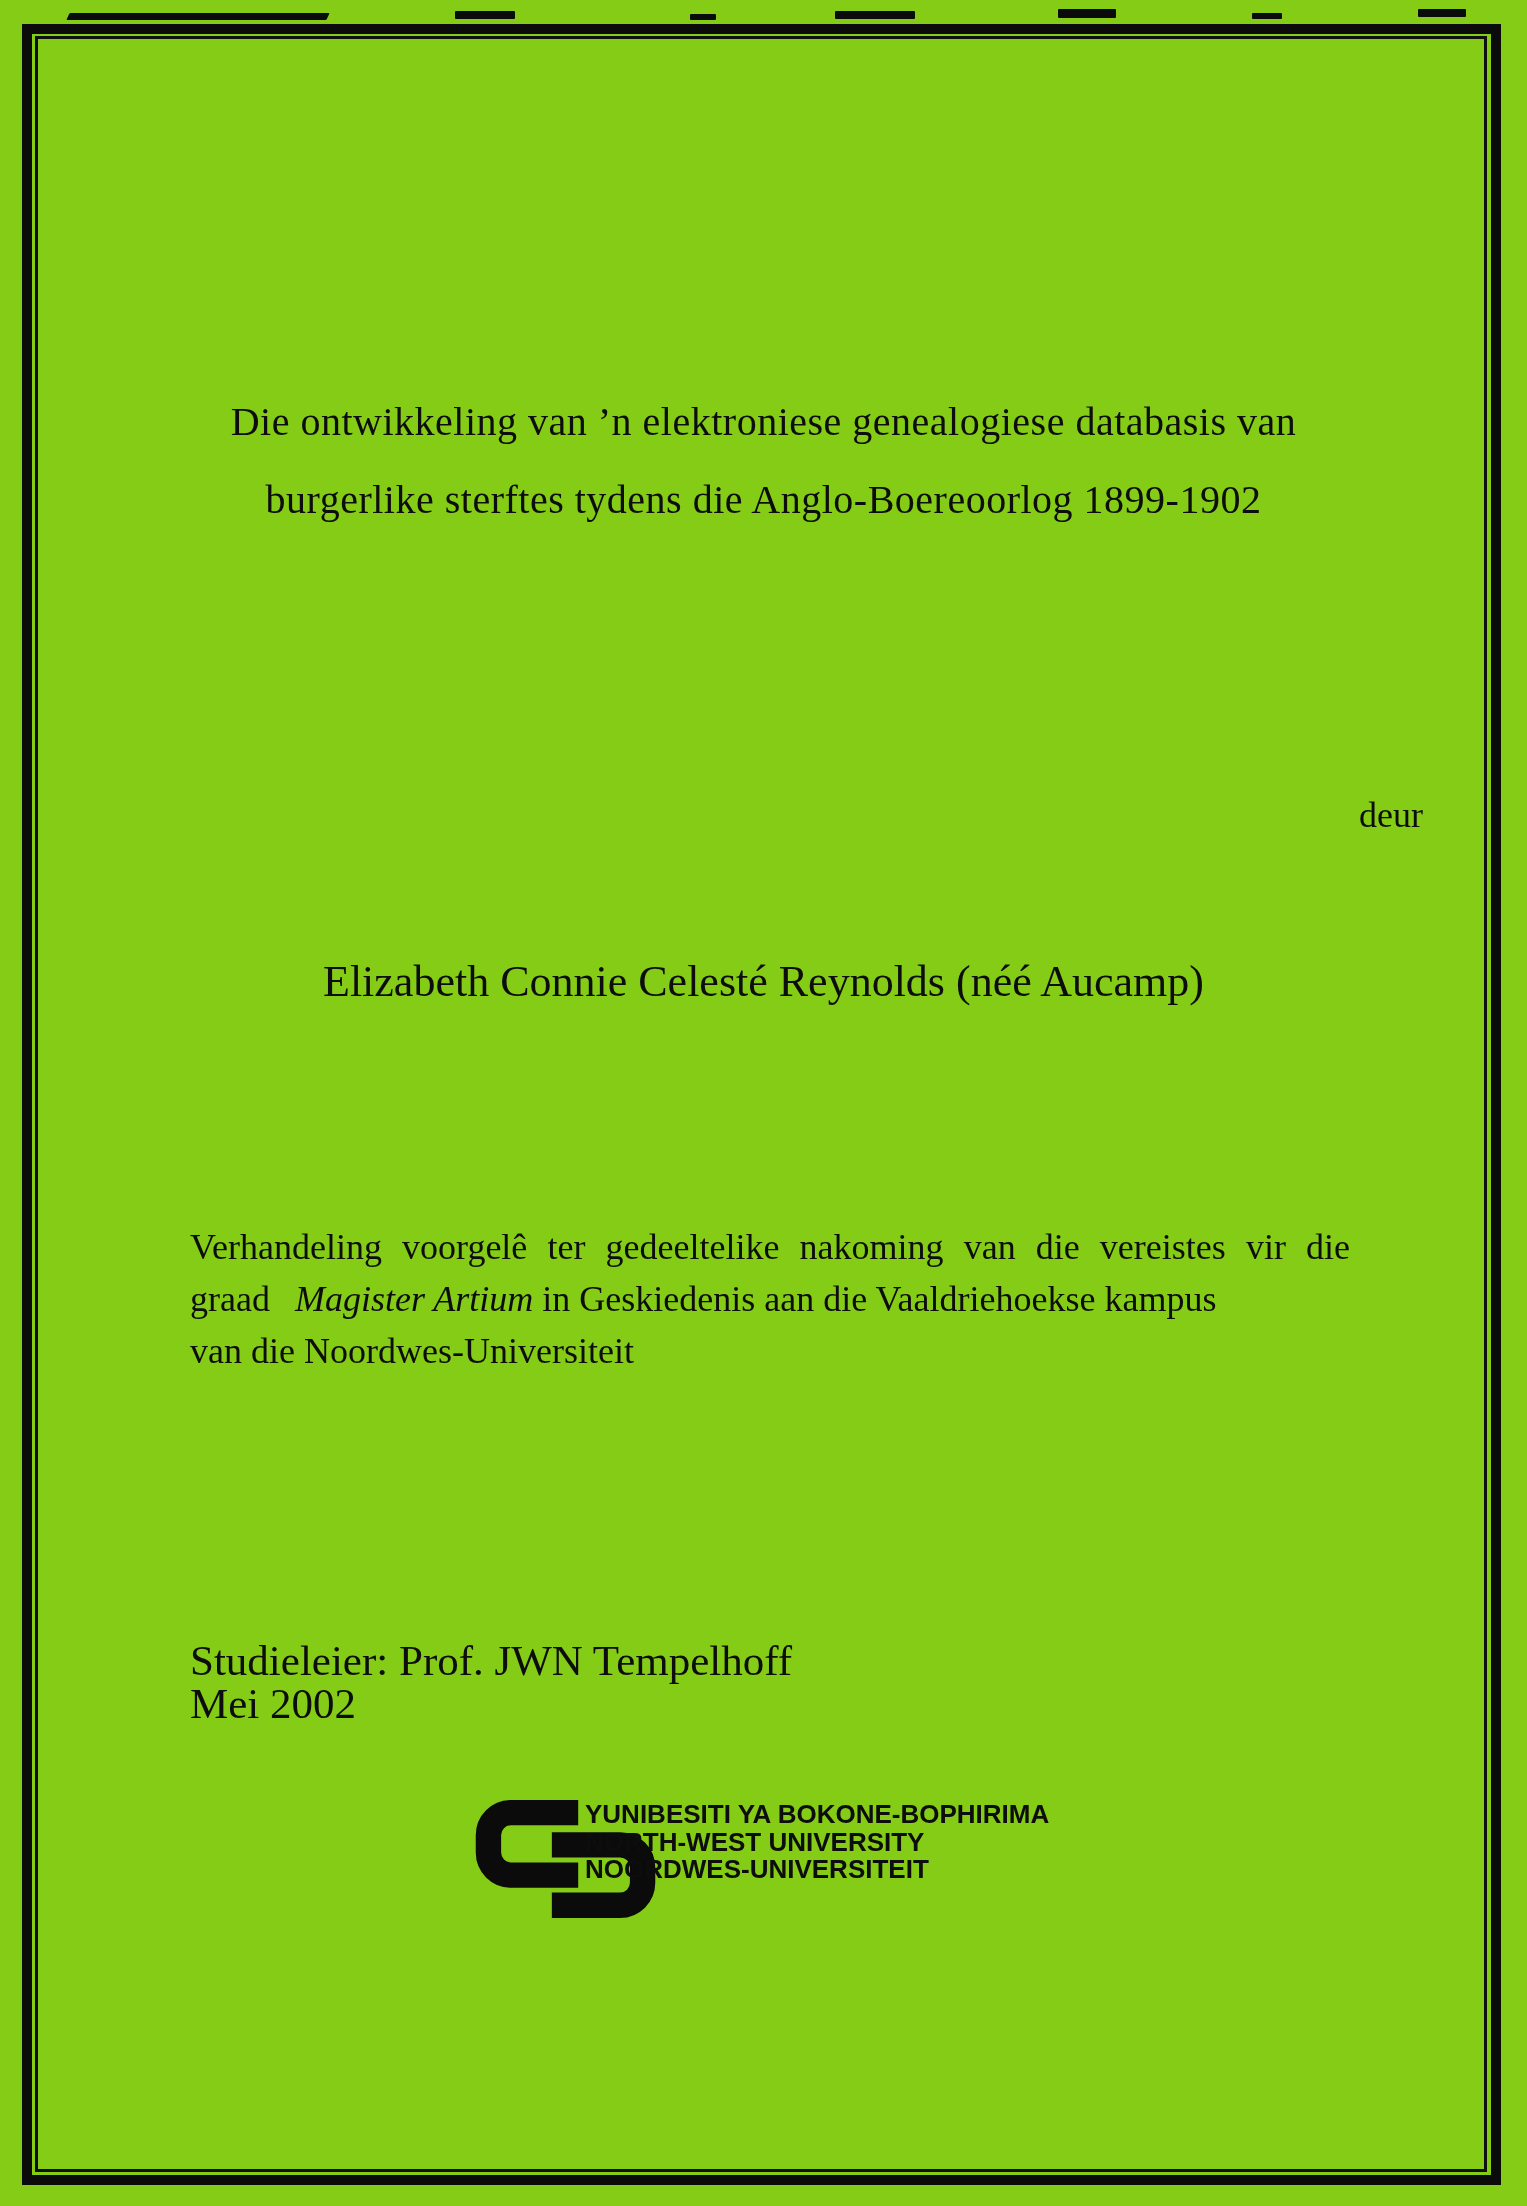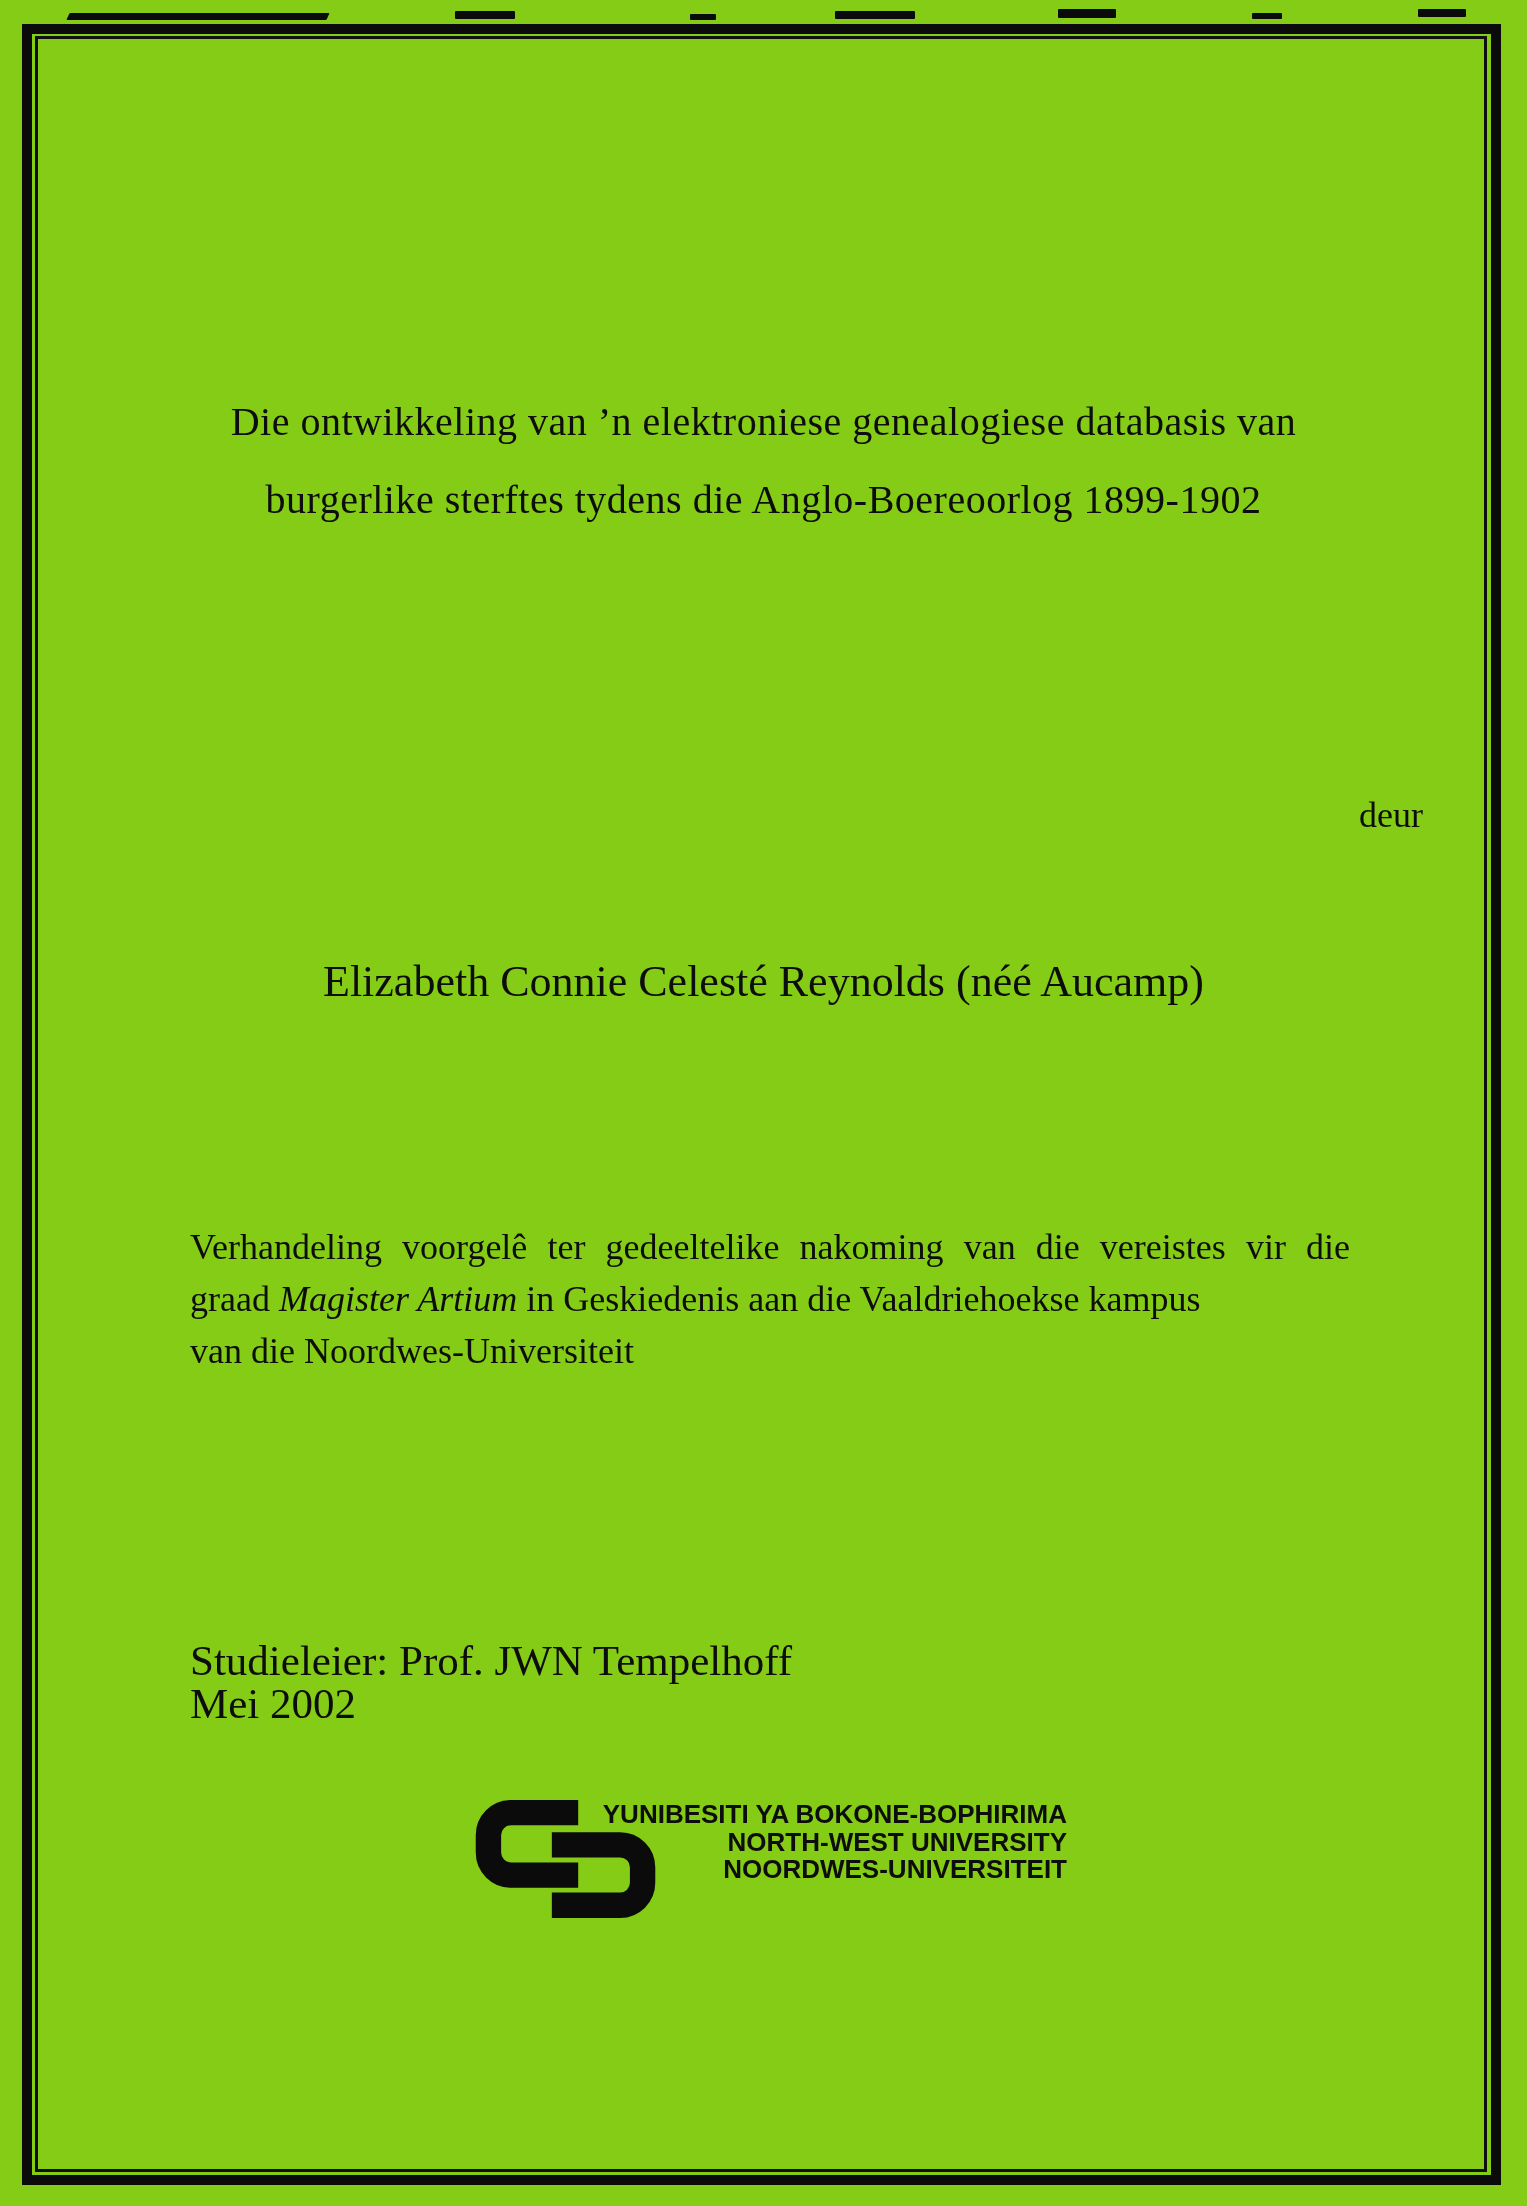--- a/index.html
+++ b/index.html
@@ -63,21 +63,21 @@
   .statement {
     position: absolute;
     left: 190px; width: 1160px; top: 1221px;
     font-size: 36px;
     line-height: 52px;
   }
   .statement .justified {
     text-align: justify;
     text-align-last: justify;
   }
-  .statement .italic { font-style: italic; }
+  .statement .italic { font-style: italic; margin-left: 16px; }
   .supervisor-block {
     position: absolute;
     left: 190px; top: 1639px;
     font-size: 43px;
     line-height: 43px;
   }
 
   
   .logo {
     position: absolute;
@@ -85,21 +85,21 @@
     width: 640px; height: 150px;
   }
   .logo-mark {
     position: absolute;
     left: 0; top: 0;
   }
   .logo-text {
     position: absolute;
     left: 119px; top: 12px;
     width: 482px;
-    text-align: right;
+    text-align: left;
     font-family: "Liberation Sans", "DejaVu Sans", sans-serif;
     font-weight: 700;
     font-size: 26px;
     line-height: 27.5px;
     letter-spacing: 0px;
     color: #0d0d0d;
     white-space: nowrap;
   }
 </style>
 </head>

